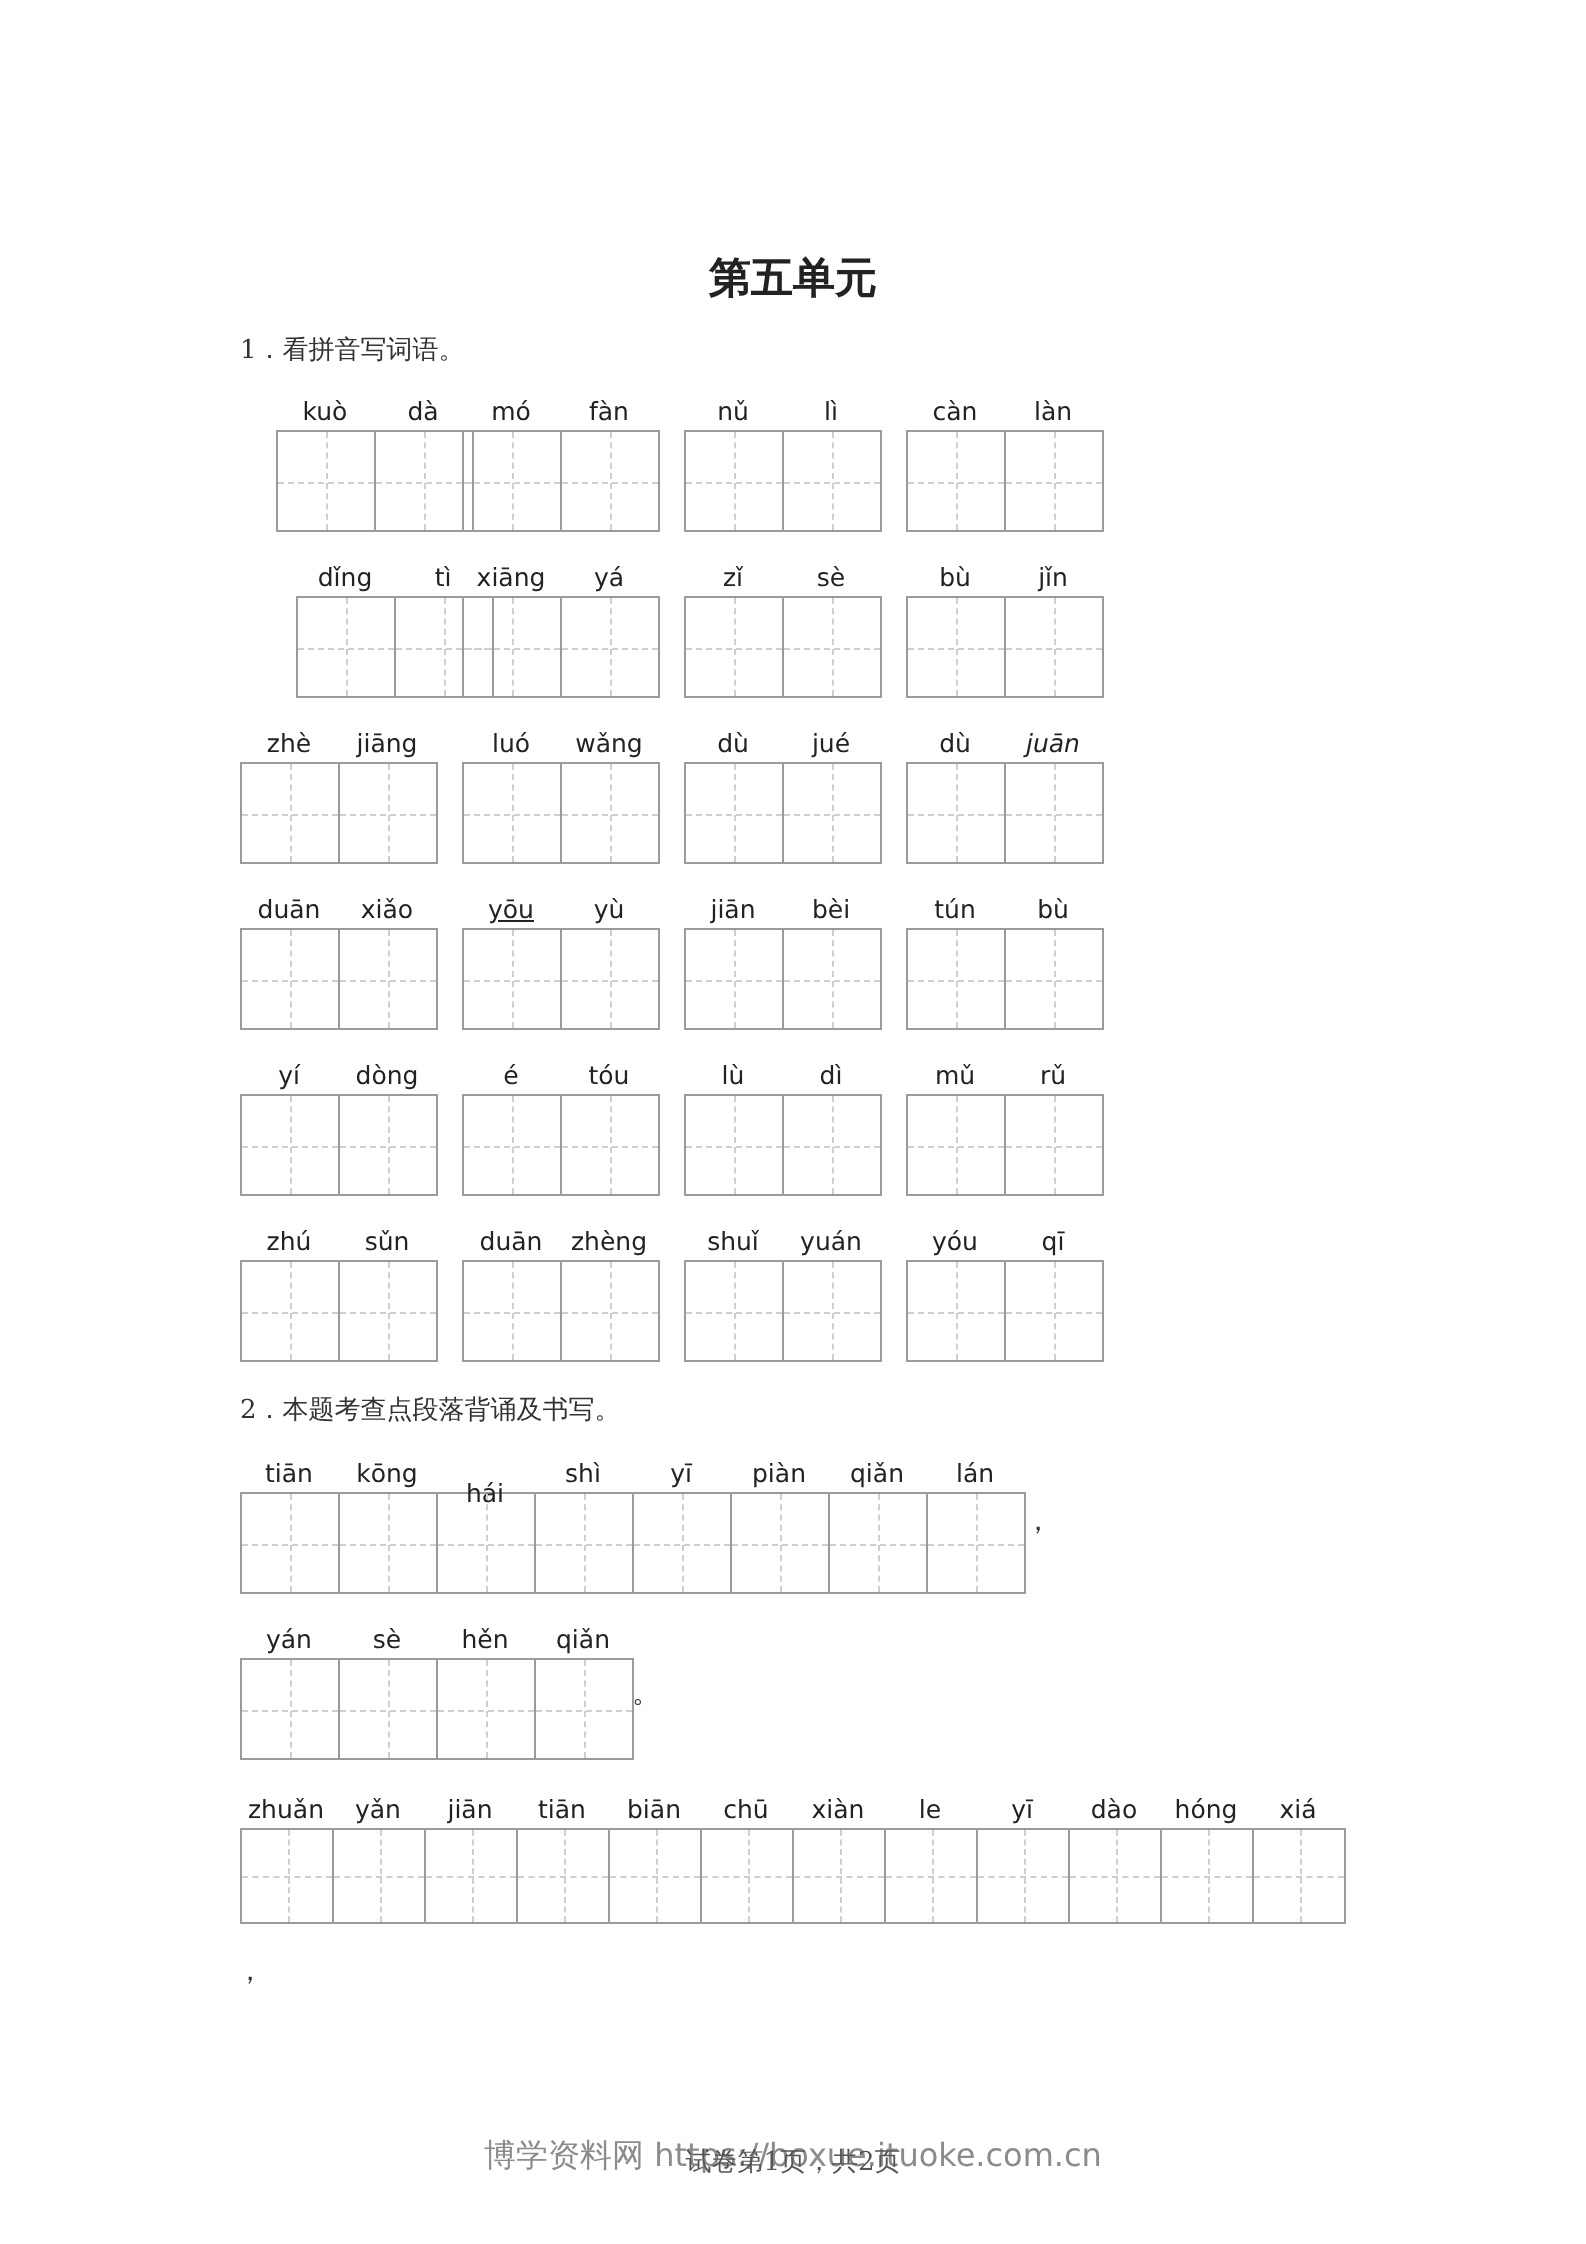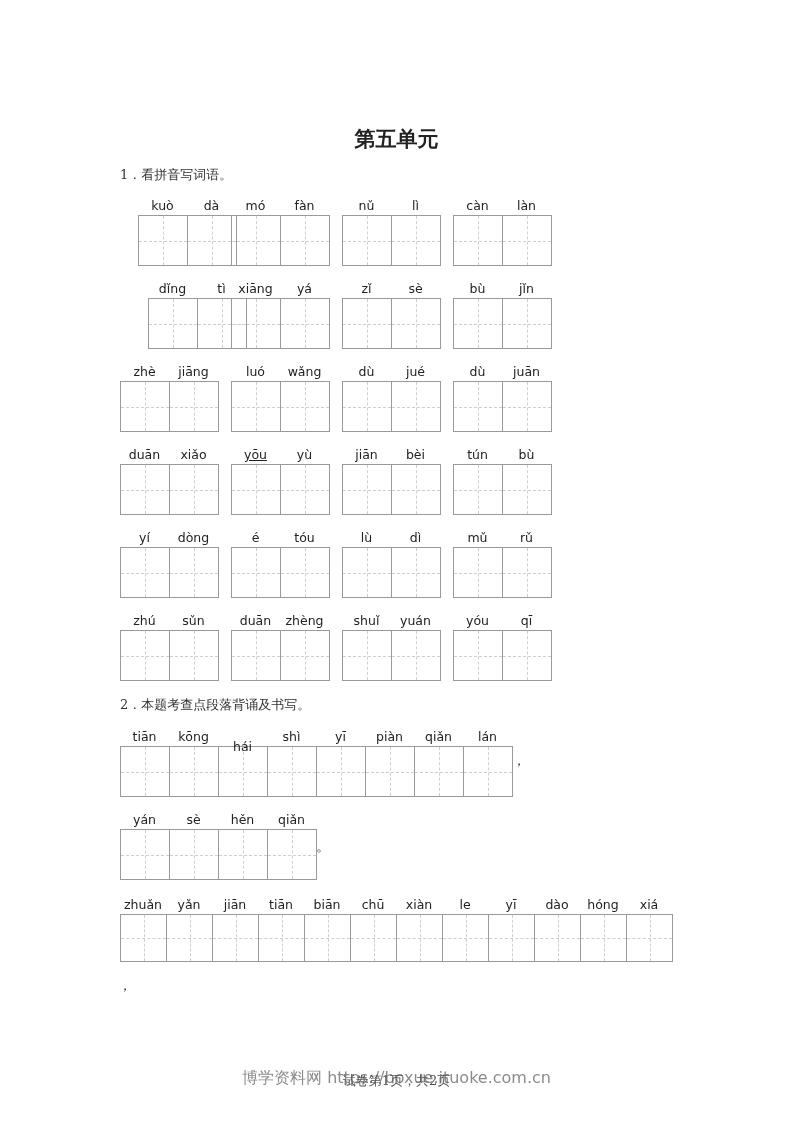--- a/index.html
+++ b/index.html
@@ -132,21 +132,21 @@
         <span style="width: 49px;">jué</span>
       </div>
       <div class="cells">
         <div class="cell" style="width: 49px; height: 49px;"></div>
         <div class="cell" style="width: 49px; height: 49px;"></div>
       </div>
     </div>
     <div class="group" style="left: 453px; top: 364px;">
       <div class="pinyin-row">
         <span style="width: 49px;">dù</span>
-        <span style="width: 49px;">juān</span>
+        <span style="width: 49px; font-style: italic;">juān</span>
       </div>
       <div class="cells">
         <div class="cell" style="width: 49px; height: 49px;"></div>
         <div class="cell" style="width: 49px; height: 49px;"></div>
       </div>
     </div>
     <div class="group" style="left: 120px; top: 447px;">
       <div class="pinyin-row">
         <span style="width: 49px;">duān</span>
         <span style="width: 49px;">xiǎo</span>

